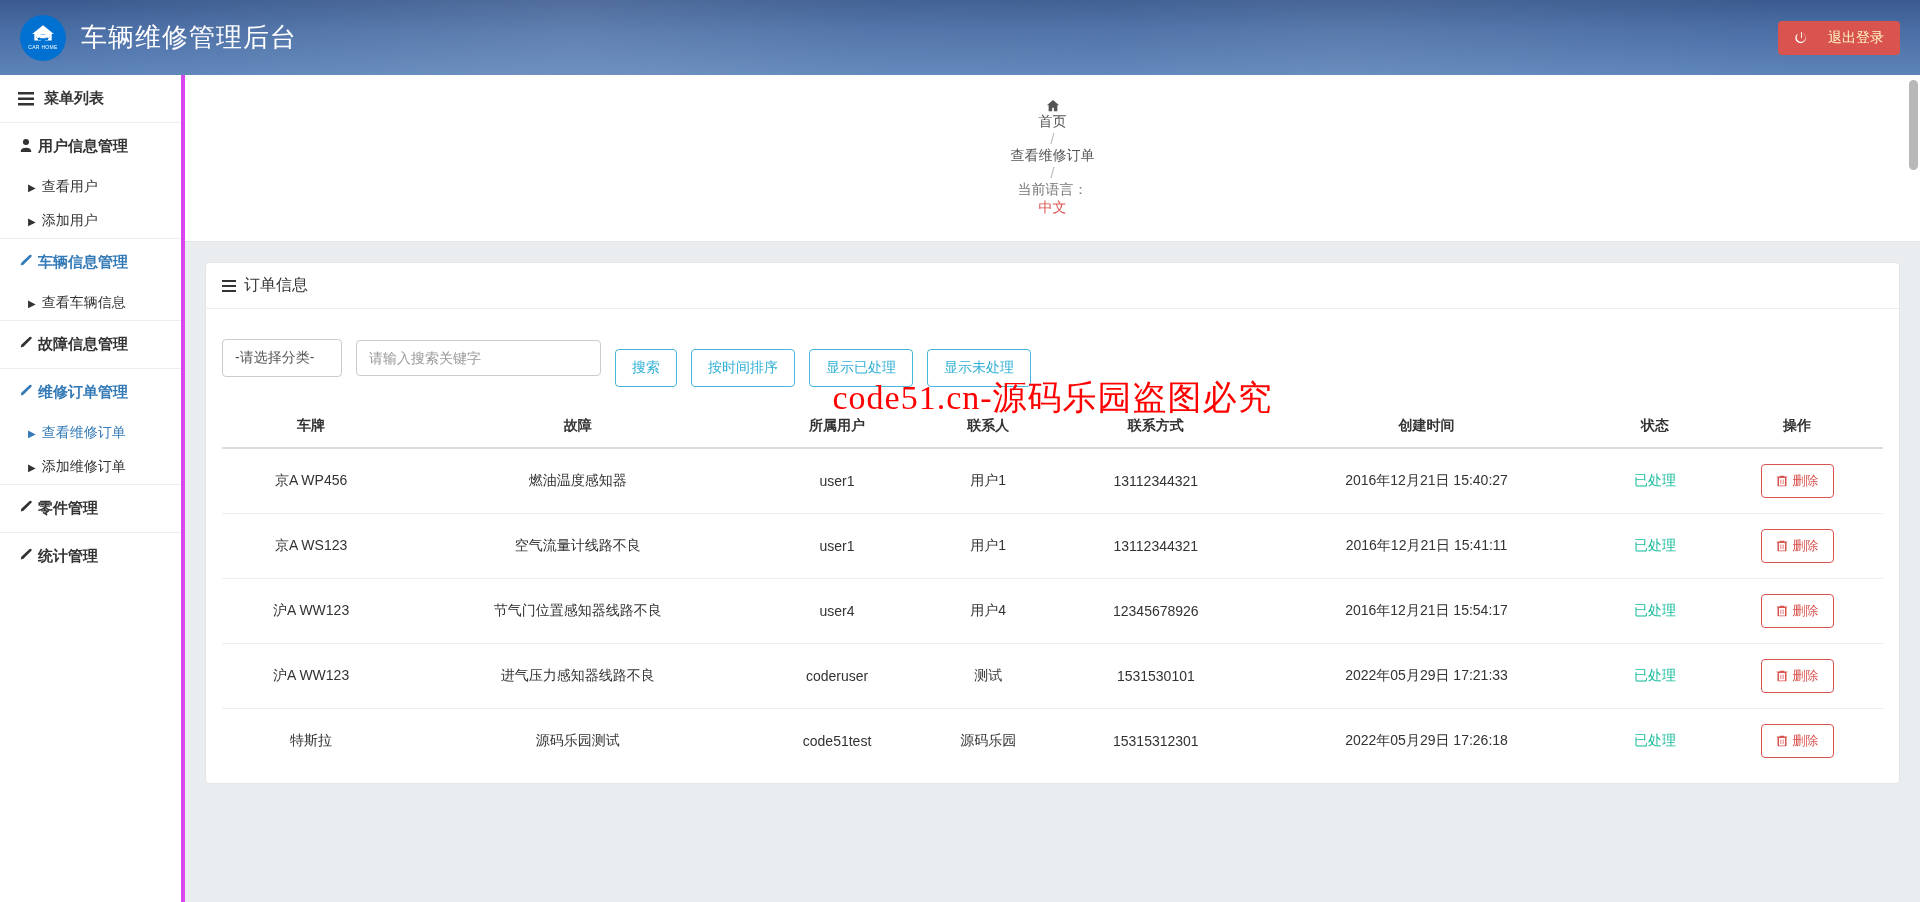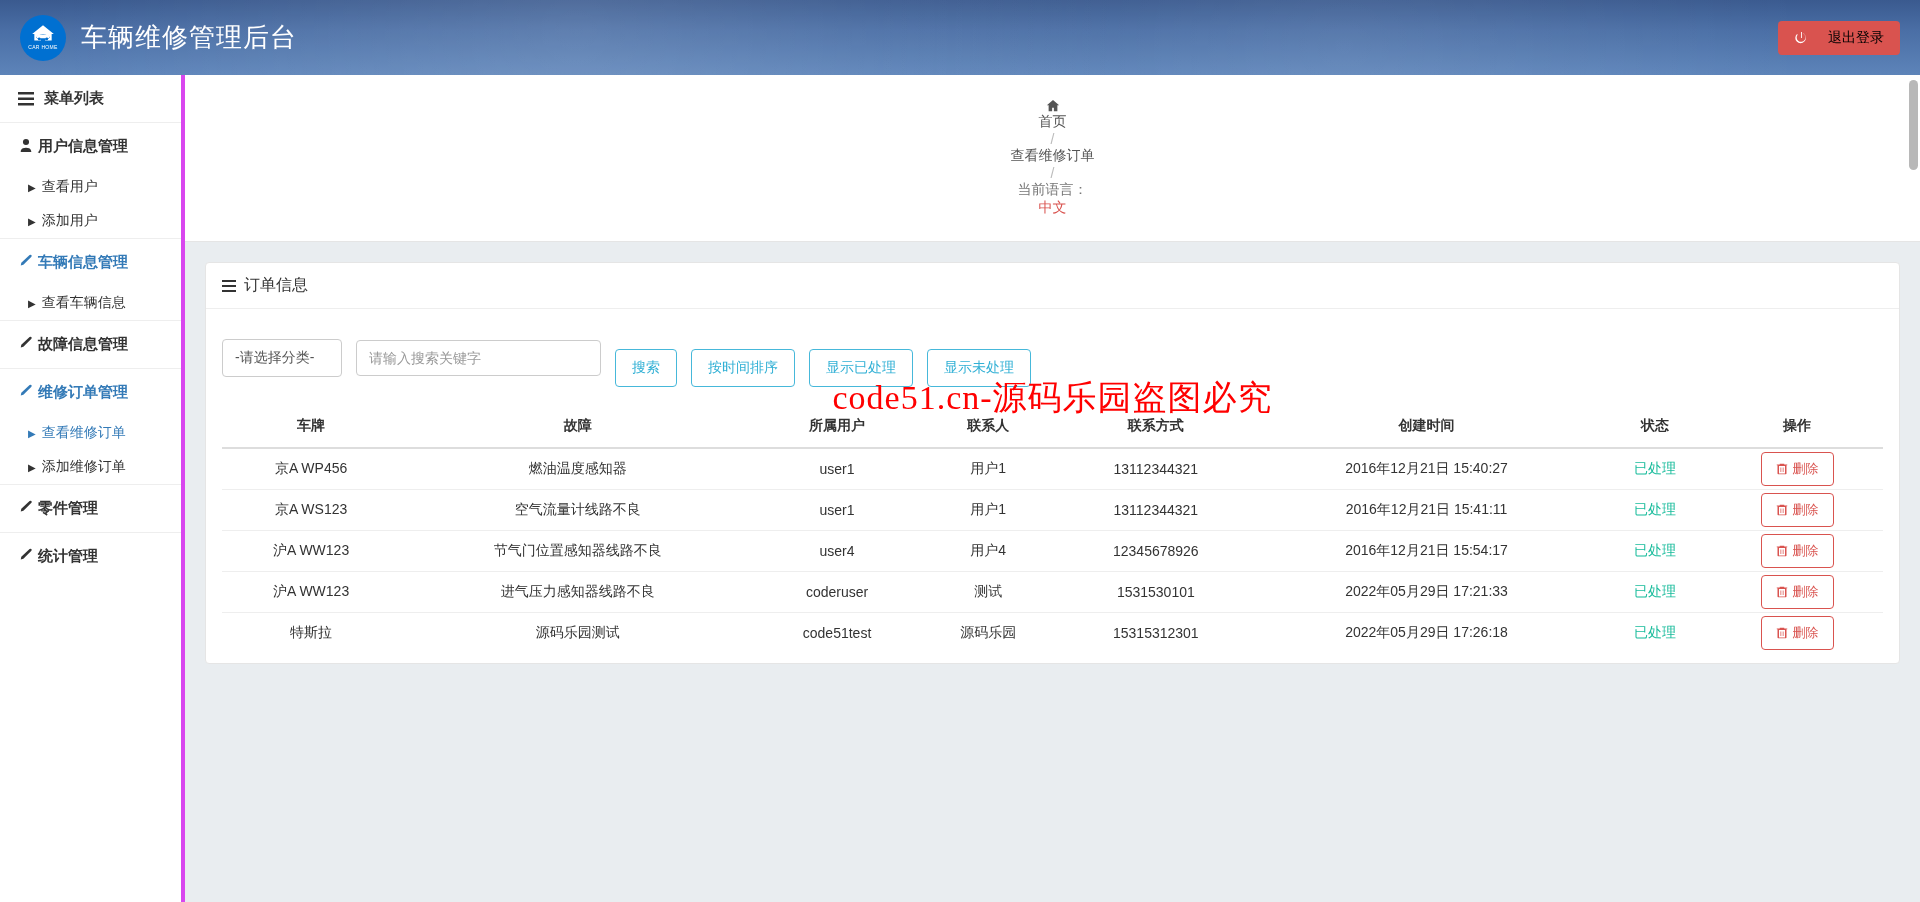--- a/index.html
+++ b/index.html
@@ -6,21 +6,21 @@
 body { font-family: "Helvetica Neue", Helvetica, "Microsoft YaHei", Arial, sans-serif; font-size: 14px; color: #333; background: #f5f5f5; }
 
 
 .topbar { height: 75px; background: linear-gradient(to bottom, #3a5a8f 0%, #4a6ea5 40%, #5d84b9 100%); position: relative; overflow: hidden; display: flex; align-items: center; padding: 0 20px; justify-content: space-between; }
 .topbar::before { content: ""; position: absolute; inset: 0; background: radial-gradient(circle at 30% 40%, rgba(255,255,255,0.15), transparent 40%), radial-gradient(circle at 70% 60%, rgba(255,255,255,0.1), transparent 35%); opacity: 0.8; }
 .brand { display: flex; align-items: center; gap: 15px; position: relative; z-index: 1; }
 .logo { width: 46px; height: 46px; border-radius: 50%; background: #0070d1; display: flex; flex-direction: column; align-items: center; justify-content: center; color: #fff; position: relative; }
 .logo svg { width: 26px; height: 18px; }
 .logo-txt { font-size: 5px; letter-spacing: 0.3px; margin-top: 1px; }
 .brand-title { color: #fff; font-size: 26px; font-weight: 400; letter-spacing: 1px; }
-.logout-btn { background: #d9534f; color: #000000; border: none; padding: 8px 16px; border-radius: 4px; font-size: 14px; cursor: pointer; display: flex; align-items: center; gap: 20px; position: relative; z-index: 1; }
+.logout-btn { background: #d9534f; color: #fef9c3; border: none; padding: 8px 16px; border-radius: 4px; font-size: 14px; cursor: pointer; display: flex; align-items: center; gap: 20px; position: relative; z-index: 1; }
 
 
 .layout { display: flex; min-height: calc(100vh - 75px); }
 .sidebar { width: 185px; background: #fff; border-right: 4px solid #d946ef; flex-shrink: 0; }
 .side-header { padding: 14px 18px; font-weight: 700; font-size: 15px; display: flex; align-items: center; gap: 10px; border-bottom: 1px solid #eee; }
 .menu-group { font-weight: 700; font-size: 15px; padding: 14px 18px; display: flex; align-items: flex-start; gap: 4px; cursor: pointer; color: #333; }
 .menu-group.active { color: #337ab7; }
 .menu-group .icon { width: 16px; height: 16px; display: inline-flex; align-items: center; justify-content: center; }
 .menu-sub { padding: 8px 14px 8px 28px; font-size: 14px; display: flex; align-items: center; gap: 6px; cursor: pointer; color: #333; }
 .menu-sub.active { color: #337ab7; }
@@ -40,21 +40,21 @@
 .panel-body { padding: 20px 16px 10px; }
 
 .filter-row { display: flex; gap: 14px; align-items: center; margin-bottom: 18px; }
 .select-box { border: 1px solid #ccc; border-radius: 4px; padding: 9px 12px; background: #fff; font-size: 14px; color: #555; min-width: 120px; }
 .input-box { border: 1px solid #ccc; border-radius: 4px; padding: 9px 12px; font-size: 14px; color: #555; width: 245px; }
 .input-box::placeholder { color: #999; }
 .btn-outline { border: 1px solid #46b8da; color: #31b0d5; background: #fff; padding: 9px 16px; border-radius: 4px; font-size: 14px; cursor: pointer; margin-top: 20px; }
 
 table { width: 100%; border-collapse: collapse; }
 thead th { font-weight: 700; font-size: 14px; padding: 12px 8px; border-bottom: 2px solid #ddd; color: #333; }
-tbody td { text-align: center; padding: 3px 8px; border-top: 1px solid #eee; font-size: 14px; color: #333; }
+tbody td { text-align: center; padding: 15px 8px; border-top: 1px solid #eee; font-size: 14px; color: #333; }
 .status-done { color: #1abc9c; }
 .btn-del { border: 1px solid #d9534f; color: #d9534f; background: #fff; padding: 7px 14px; border-radius: 4px; font-size: 13px; cursor: pointer; display: inline-flex; align-items: center; gap: 5px; }
 
 .watermark { position: absolute; top: 300px; left: 50%; transform: translateX(-50%); font-family: "SimSun", serif; font-size: 34px; color: #ff0000; font-weight: 400; pointer-events: none; z-index: 5; white-space: nowrap; letter-spacing: 1px; }
 
 .scrollbar-indicator { position: fixed; right: 2px; top: 80px; width: 9px; height: 90px; background: #b8b8b8; border-radius: 5px; }
 
 svg { fill: currentColor; }
 </style>
 </head>

